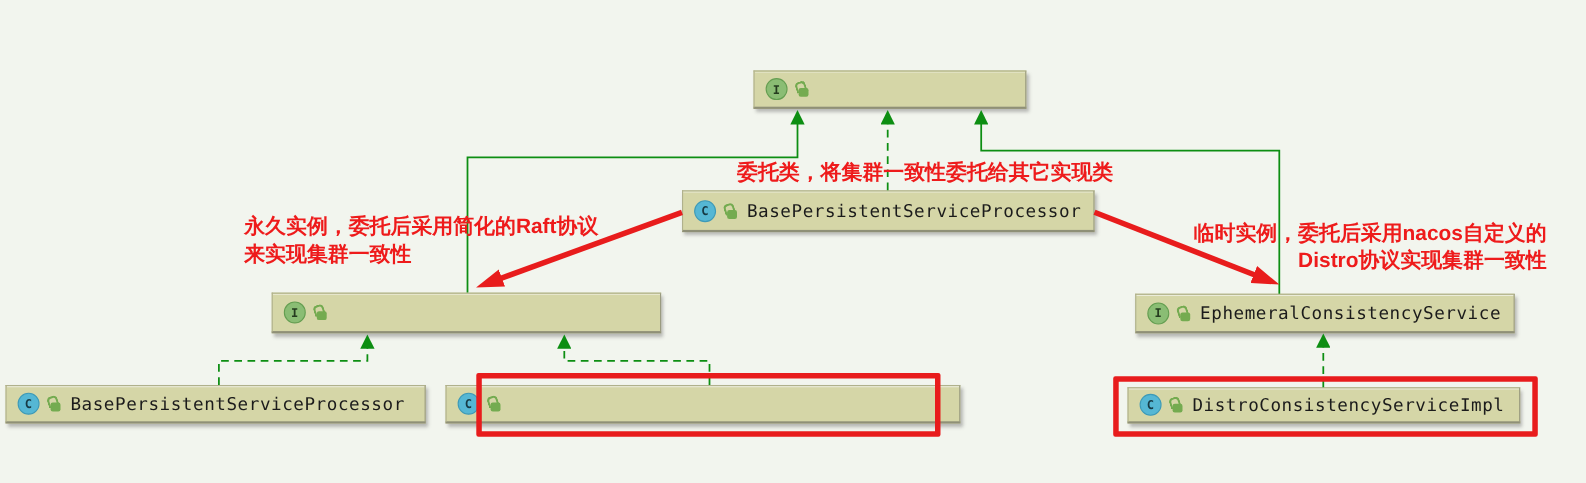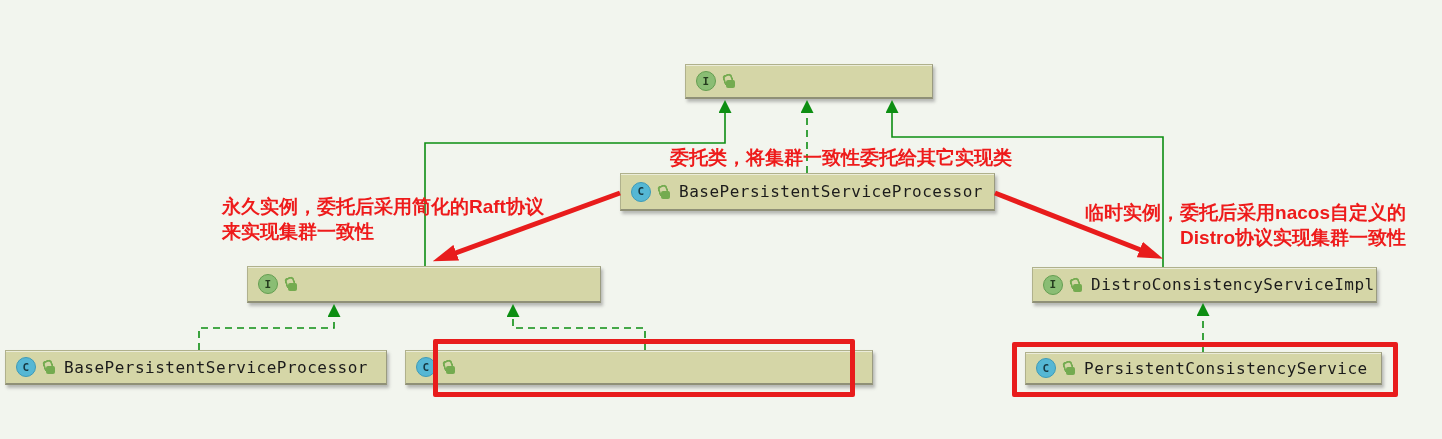--- a/index.html
+++ b/index.html
@@ -123,38 +123,38 @@
   </div>
 
   <div class="node" id="n2">
     <span class="badge iface">I</span>
     <span class="lock"></span>
   </div>
 
   <div class="node" id="n3">
     <span class="badge iface">I</span>
     <span class="lock"></span>
-    <span class="node-label">DistroConsistencyServiceImpl</span>
+    <span class="node-label">EphemeralConsistencyService</span>
   </div>
 
   <div class="node" id="n4">
     <span class="badge cls">C</span>
     <span class="lock"></span>
     <span class="node-label">BasePersistentServiceProcessor</span>
   </div>
 
   <div class="node" id="n5">
     <span class="badge cls">C</span>
     <span class="lock"></span>
   </div>
 
   <div class="node" id="n6">
     <span class="badge cls">C</span>
     <span class="lock"></span>
-    <span class="node-label">PersistentConsistencyService</span>
+    <span class="node-label">DistroConsistencyServiceImpl</span>
   </div>
 
   <div class="hl" id="hl1"></div>
   <div class="hl" id="hl2"></div>
 
   <div class="note" id="noteLeft">永久实例，委托后采用简化的Raft协议
 来实现集群一致性</div>
   <div class="note" id="noteMid">委托类，将集群一致性委托给其它实现类</div>
   <div class="note" id="noteRight">临时实例，委托后采用nacos自定义的
 Distro协议实现集群一致性</div>

